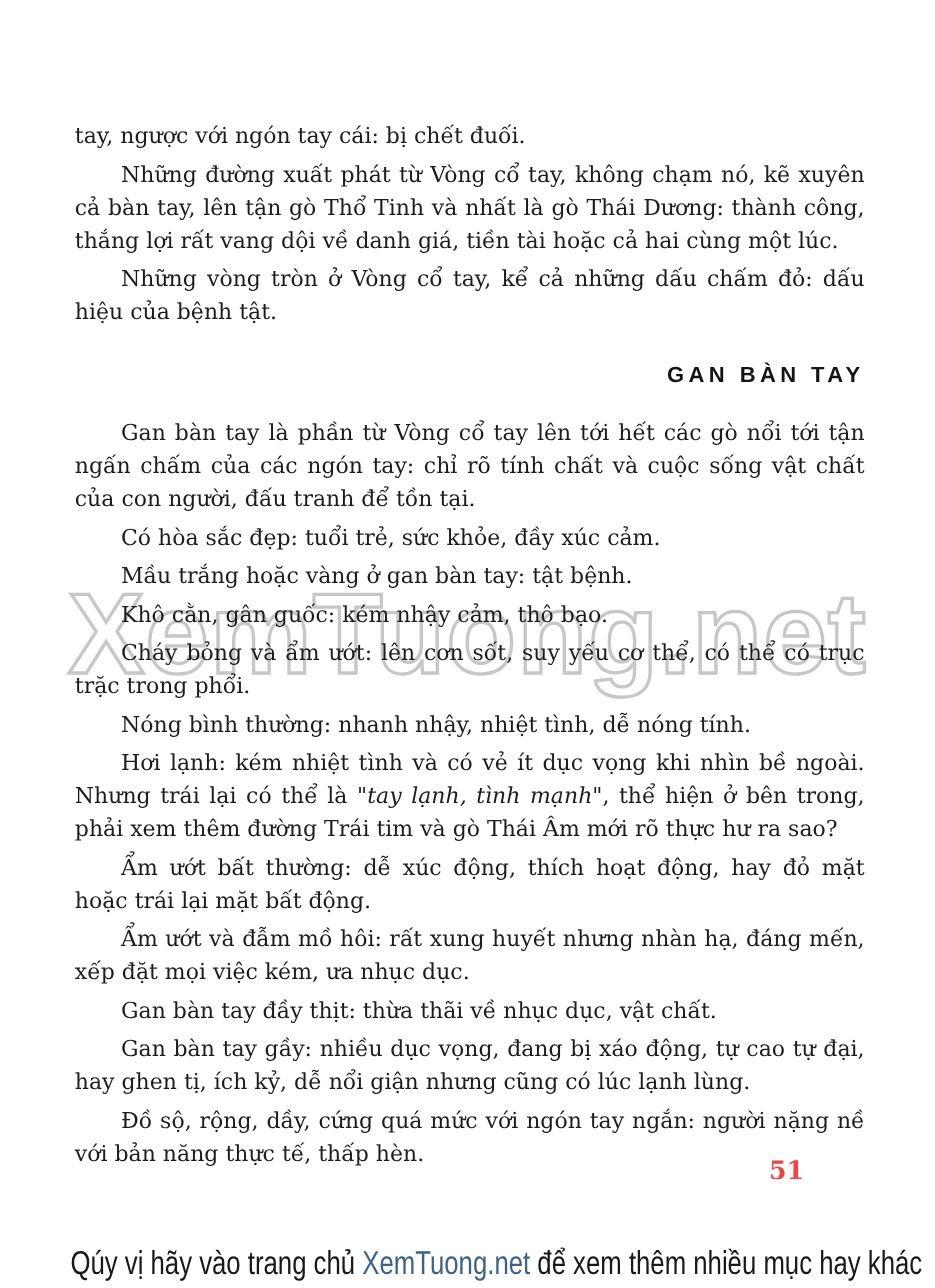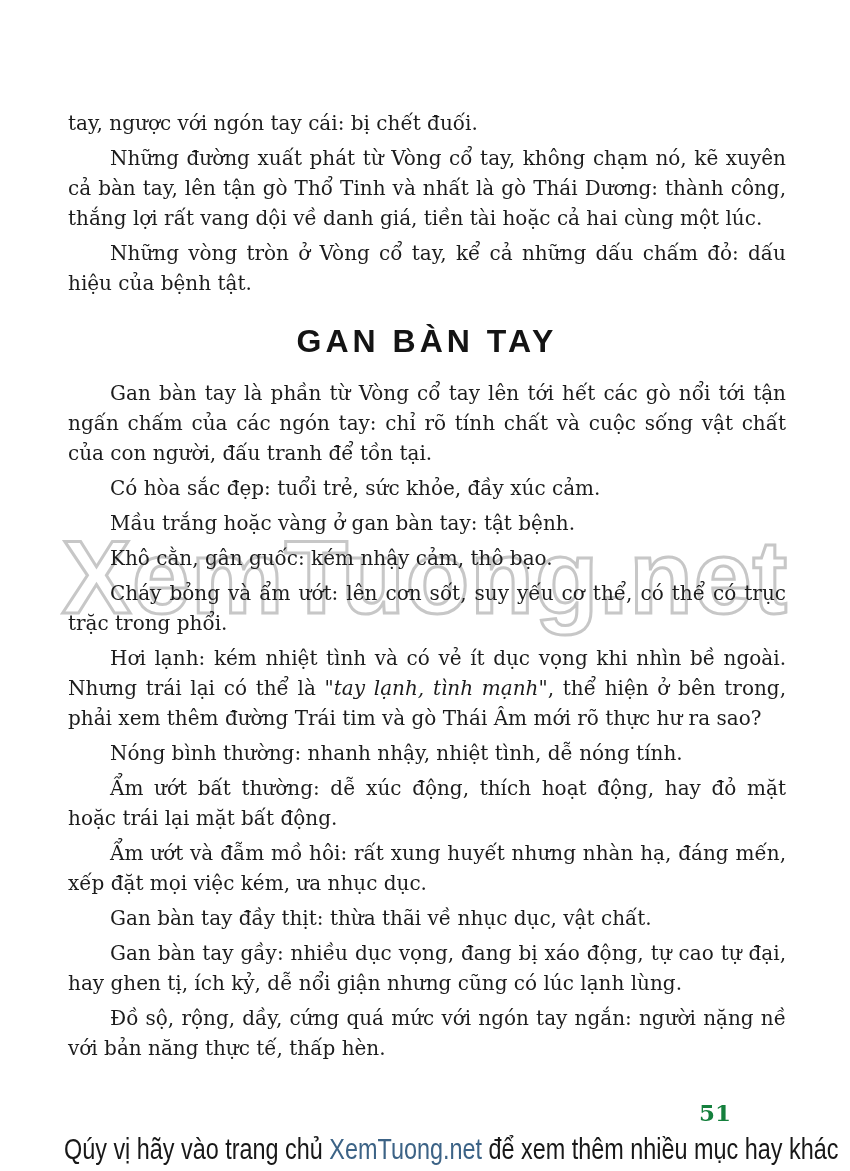--- a/index.html
+++ b/index.html
@@ -38,36 +38,36 @@
     text-align:justify;
   }
   .content p{
     margin:0 0 5px 0;
     text-indent:42px;
   }
   .content p.no-indent{text-indent:0;margin-top:36px;}
   .section-heading{
     font-family:"Liberation Sans", sans-serif;
     font-weight:700;
-    font-size:32px;
+    font-size:20px;
     letter-spacing:4px;
     color:#141414;
     margin:26px 0 20px 0;
     text-indent:0;
-    text-align:center;
+    text-align:right;
     line-height:34px;
   }
   .page-number{
     position:absolute;
-    left:699px;top:1099px;
+    left:699px;top:1051px;
     z-index:3;
     font-family:"DejaVu Serif", serif;
     font-weight:700;
     font-size:23px;
-    color:#15803d;
+    color:#ef4444;
   }
   .footer-bar{
     position:absolute;
     left:0;right:0;bottom:0;
     height:46px;
     background:#ffffff;
     z-index:2;
     text-align:right;
   }
   .footer-text{
@@ -99,22 +99,22 @@
     <p>Những đường xuất phát từ Vòng cổ tay, không chạm nó, kẽ xuyên cả bàn tay, lên tận gò Thổ Tinh và nhất là gò Thái Dương: thành công, thắng lợi rất vang dội về danh giá, tiền tài hoặc cả hai cùng một lúc.</p>
     <p>Những vòng tròn ở Vòng cổ tay, kể cả những dấu chấm đỏ: dấu hiệu của bệnh tật.</p>
 
     <div class="section-heading">GAN BÀN TAY</div>
 
     <p>Gan bàn tay là phần từ Vòng cổ tay lên tới hết các gò nổi tới tận ngấn chấm của các ngón tay: chỉ rõ tính chất và cuộc sống vật chất của con người, đấu tranh để tồn tại.</p>
     <p>Có hòa sắc đẹp: tuổi trẻ, sức khỏe, đầy xúc cảm.</p>
     <p>Mầu trắng hoặc vàng ở gan bàn tay: tật bệnh.</p>
     <p>Khô cằn, gân guốc: kém nhậy cảm, thô bạo.</p>
     <p>Cháy bỏng và ẩm ướt: lên cơn sốt, suy yếu cơ thể, có thể có trục trặc trong phổi.</p>
+    <p>Nóng bình thường: nhanh nhậy, nhiệt tình, dễ nóng tính.</p>
     <p><span>Hơi lạnh: kém nhiệt tình và có vẻ ít dục vọng khi nhìn bề ngoài. Nhưng trái lại có thể là "</span><span class="italic">tay lạnh, tình mạnh</span><span>", thể hiện ở bên trong, phải xem thêm đường Trái tim và gò Thái Âm mới rõ thực hư ra sao?</span></p>
-    <p>Nóng bình thường: nhanh nhậy, nhiệt tình, dễ nóng tính.</p>
     <p>Ẩm ướt bất thường: dễ xúc động, thích hoạt động, hay đỏ mặt hoặc trái lại mặt bất động.</p>
     <p>Ẩm ướt và đẫm mồ hôi: rất xung huyết nhưng nhàn hạ, đáng mến, xếp đặt mọi việc kém, ưa nhục dục.</p>
     <p>Gan bàn tay đầy thịt: thừa thãi về nhục dục, vật chất.</p>
     <p>Gan bàn tay gầy: nhiều dục vọng, đang bị xáo động, tự cao tự đại, hay ghen tị, ích kỷ, dễ nổi giận nhưng cũng có lúc lạnh lùng.</p>
     <p>Đồ sộ, rộng, dầy, cứng quá mức với ngón tay ngắn: người nặng nề với bản năng thực tế, thấp hèn.</p>
   </div>
 
   <div class="page-number">51</div>
 
   <div class="footer-bar">

